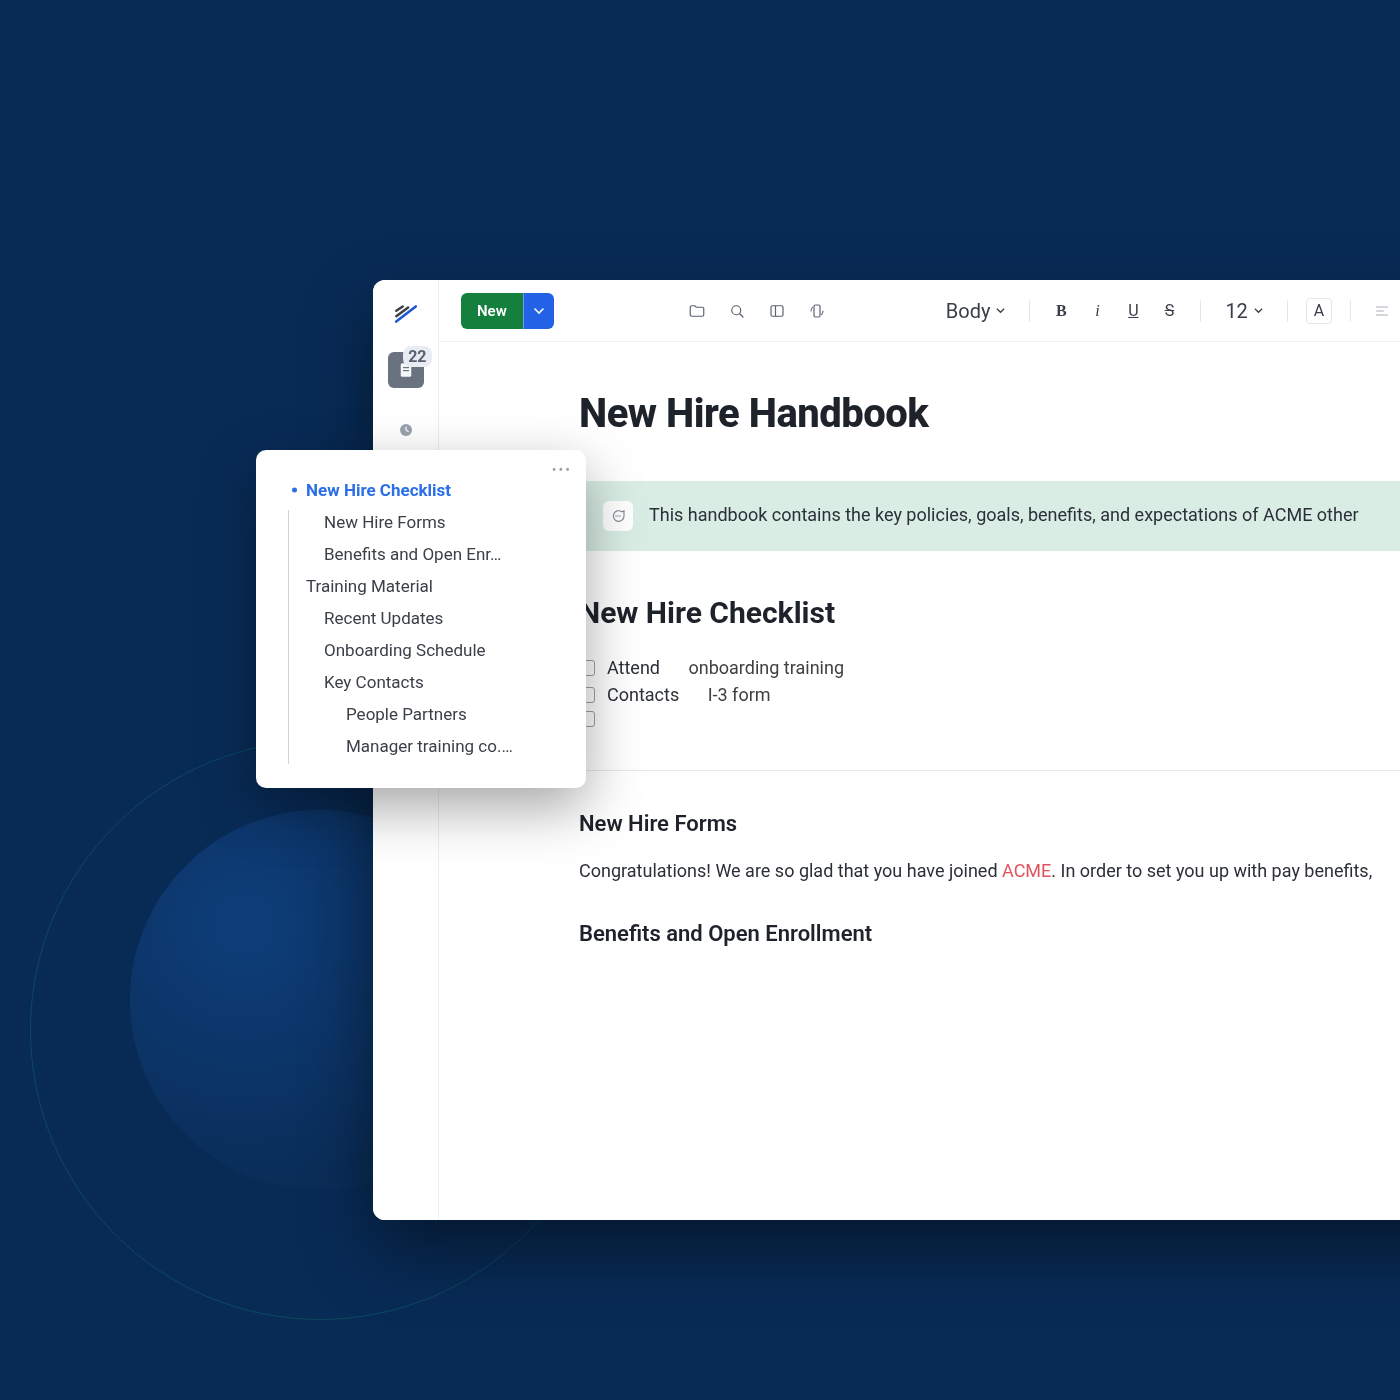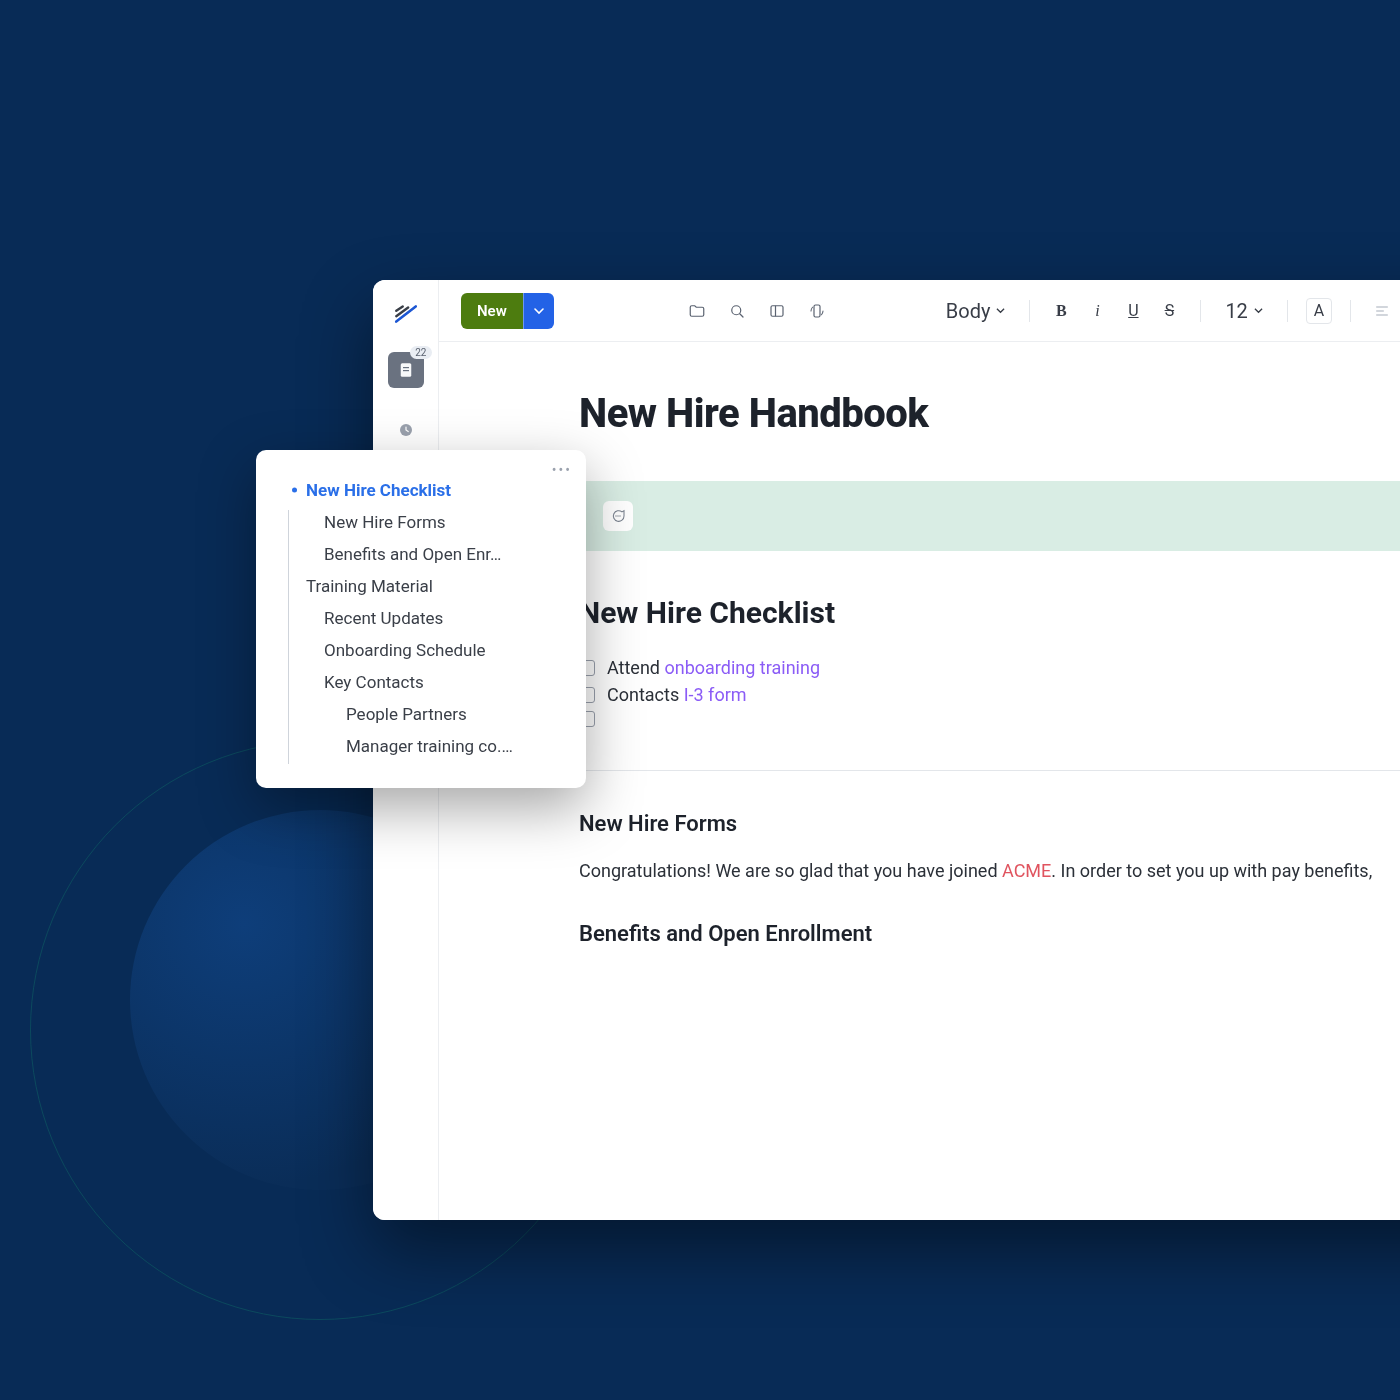--- a/index.html
+++ b/index.html
@@ -60,22 +60,22 @@
     display:flex; align-items:center; justify-content:center;
     border-radius: 6px;
     position: relative;
     color: #5a6270;
     margin-top: 6px;
   }
   .rail-item.active { background: #6a7280; color:#fff; }
   .rail-badge {
     position:absolute; top:-6px; right:-8px;
     background:#e9edf3; color:#5a6270;
-    font-size:10px; padding:1px 5px; border-radius:8px;
-    font-weight:400;
+    font-size:16px; padding:1px 5px; border-radius:8px;
+    font-weight:700;
   }
 
   
   .main {
     flex:1;
     display:flex; flex-direction:column;
   }
 
   
   .toolbar {
@@ -86,21 +86,21 @@
     gap: 10px;
   }
   .new-btn {
     display:flex; align-items:stretch;
     height: 36px;
     border-radius: 6px;
     overflow:hidden;
     font-weight:600; font-size:15px;
   }
   .new-btn .lbl {
-    background:#4d7c0f; color:#fff;
+    background:#15803d; color:#fff;
     display:flex; align-items:center; padding:0 16px;
   }
   .new-btn .caret {
     background:#2362e6; color:#fff;
     border-left:1px solid rgba(255,255,255,.35);
     display:flex; align-items:center; padding:0 10px;
   }
   .tb-spacer1 { width: 110px; }
   .tb-group { display:flex; align-items:center; gap:14px; color:#5a6270; }
   .tb-sep { width:1px; height:22px; background:#e3e6ea; margin:0 8px; }
@@ -162,21 +162,21 @@
   .checklist { margin-top: 24px; }
   .check-row {
     display:flex; align-items:center; gap:12px;
     font-size:18px; color:#2b3038;
     padding: 3px 0;
   }
   .check-row .box {
     width:16px; height:16px; border:1.5px solid #9aa1ad; border-radius:3px;
     flex:none;
   }
-  .check-row a { color:#8b5cf6; text-decoration:none; }
+  .check-row a { color:#404040; text-decoration:none;margin-left:24px; }
 
   .hr { height:1px; background:#e3e6ea; margin-top: 40px; }
 
   .para { margin-top: 20px; font-size:18px; color:#2b3038; line-height:1.7; }
   .para .hl { color:#e0545f; }
 
   
   .outline {
     position:absolute;
     left: 256px; top: 450px;
@@ -328,20 +328,21 @@
 
       <div class="callout">
         <span class="ico">
           <svg width="16" height="16" viewBox="0 0 24 24" fill="none">
               <path d="M21 12a8 8 0 1 1-3-6.2L21 4v8z" stroke="#7a828f" stroke-width="1.6"></path>
               <circle cx="9" cy="12" r="1" fill="#7a828f"></circle>
               <circle cx="12" cy="12" r="1" fill="#7a828f"></circle>
               <circle cx="15" cy="12" r="1" fill="#7a828f"></circle>
             </svg>
         </span>
+        <div>This handbook contains the key policies, goals, benefits, and expectations of ACME other</div>
       </div>
 
       <h2>New Hire Checklist</h2>
 
       <div class="checklist">
         <div class="check-row">
           <span class="box"></span>
           <span>
             <span>Attend </span><a href="#">onboarding training</a>
           </span>

